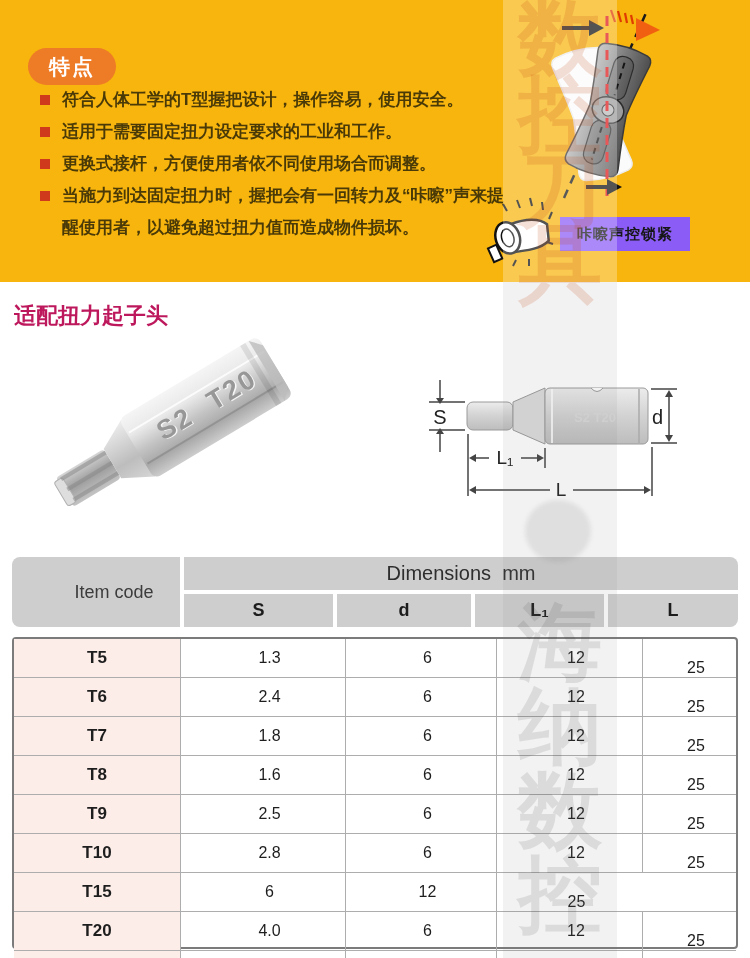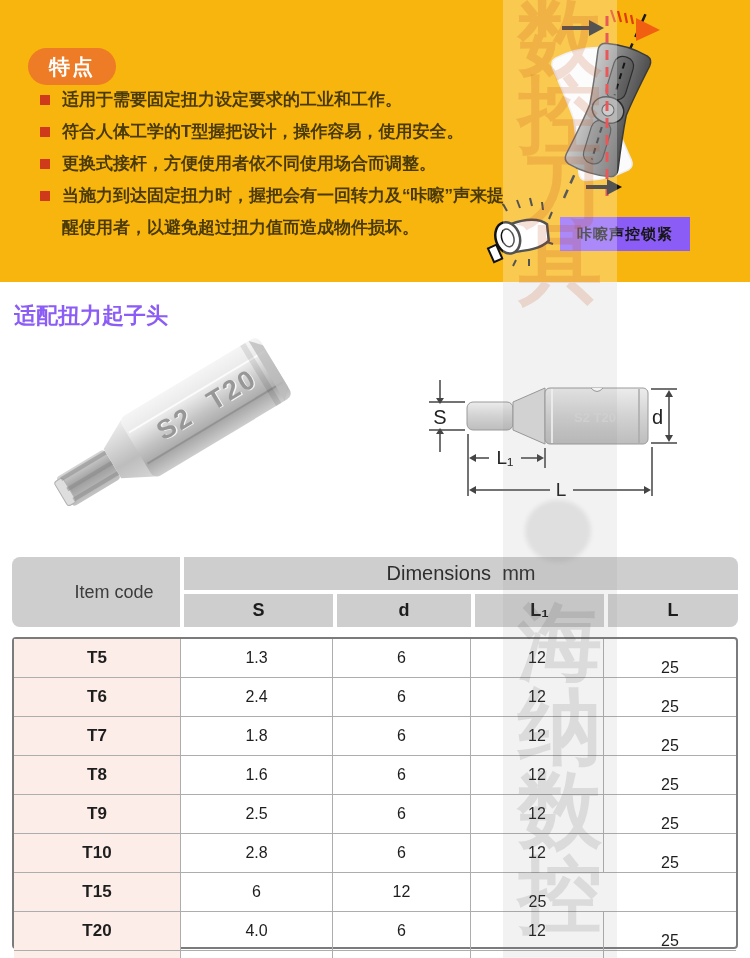--- a/index.html
+++ b/index.html
@@ -28,64 +28,64 @@
   .wm-top-tint { position:absolute; left:0; top:0; width:114px; height:282px; background:rgba(255,255,255,0.28); }
   .wm-bottom-tint { position:absolute; left:0; top:282px; width:114px; height:676px; background:rgba(125,125,125,0.10); }
   .wm-char { position:absolute; left:0; width:114px; text-align:center; font-size:84px;
     font-weight:bold; font-family:"DejaVu Sans",sans-serif; }
   .wm-char.top { color:rgba(190,60,10,0.16); }
   .wm-char.bottom { color:rgba(60,60,60,0.12); }
   .wm-stamp { position:absolute; left:22px; top:500px; width:66px; height:62px; border-radius:50%;
     background:rgba(110,110,110,0.14); filter:blur(2px); }
 
   
-  .bits-heading { position:absolute; left:14px; top:301px; font-size:22px; font-weight:bold; color:#8b5cf6; }
+  .bits-heading { position:absolute; left:14px; top:301px; font-size:22px; font-weight:bold; color:#be185d; }
   .photo-svg   { position:absolute; left:36px; top:328px; }
   .diagram-svg { position:absolute; left:415px; top:340px; }
 
   
   .tbl-header { position:absolute; left:12px; top:557px; width:726px; height:70px; }
   .hd-cell { background:#CFCECE; display:flex; align-items:center; justify-content:center; }
   .hd-itemcode { position:absolute; left:0; top:0; width:168px; height:70px;
     border-radius:8px 0 0 8px; font-size:18px; color:#3C3C3C;padding-left:36px; }
   .hd-right { position:absolute; left:172px; top:0; width:554px; height:70px;text-align:right; }
   .hd-dims { position:absolute; left:0; top:0; width:554px; height:33px;
     border-radius:0 8px 0 0; font-size:20px; color:#2E2E2E; white-space:pre; }
   .hd-subrow { position:absolute; left:0; top:37px; width:554px; height:33px;
     display:grid; grid-template-columns:149px 134px 129px 1fr; gap:4px; }
   .hd-sub { font-size:18px; font-weight:bold; color:#1C1C1C; }
   .hd-sub:last-child { border-radius:0 0 8px 0; }
 
   .tbl-body { position:absolute; left:12px; top:637px; width:726px; height:312px;
     border:2px solid #7B7B7B; border-radius:4px; display:grid;
     grid-template-rows:repeat(10,1fr); background:#fff; }
   .tbl-row { display:grid; grid-template-columns:167px 152px 138px 133px 1fr;
-    border-bottom:1px solid #ADADAD; }
+    border-bottom:1px solid #ADADAD;gap:13px; }
   .tbl-row:last-child { border-bottom:none; }
   .td { display:flex; align-items:center; justify-content:center; font-size:16px;
     color:#1E1E1E; border-right:1px solid #ADADAD; }
   .td:last-child { border-right:none;margin-top:20px; }
   .td-code { background:#FCEDE8; font-weight:bold; font-size:17px; }
 </style>
 </head>
 <body>
 
 <div class="page">
 
   <div class="features">
     <div class="feature-badge">特点</div>
 
     <ul class="feature-list">
       <li class="feature-item">
         <span class="bullet-sq"></span>
-        <span class="feature-text">适用于需要固定扭力设定要求的工业和工作。</span>
+        <span class="feature-text">符合人体工学的T型握把设计，操作容易，使用安全。</span>
       </li>
       <li class="feature-item">
         <span class="bullet-sq"></span>
-        <span class="feature-text">符合人体工学的T型握把设计，操作容易，使用安全。</span>
+        <span class="feature-text">适用于需要固定扭力设定要求的工业和工作。</span>
       </li>
       <li class="feature-item">
         <span class="bullet-sq"></span>
         <span class="feature-text">更换式接杆，方便使用者依不同使用场合而调整。</span>
       </li>
       <li class="feature-item">
         <span class="bullet-sq"></span>
         <span class="feature-text">当施力到达固定扭力时，握把会有一回转力及“咔嚓”声来提醒使用者，以避免超过扭力值而造成物件损坏。</span>
       </li>
     </ul>

